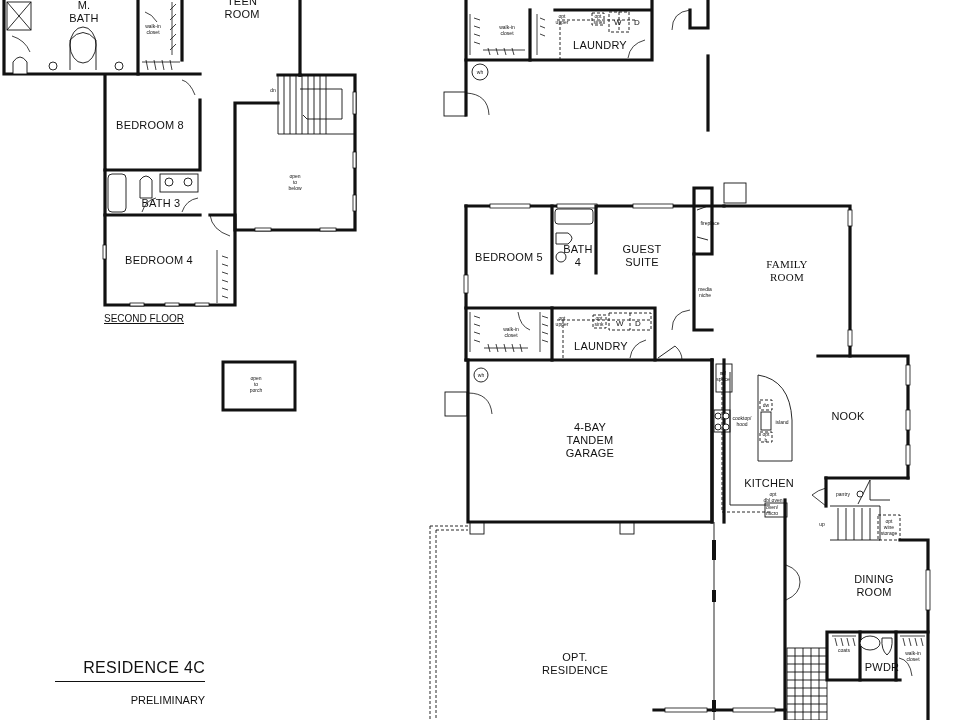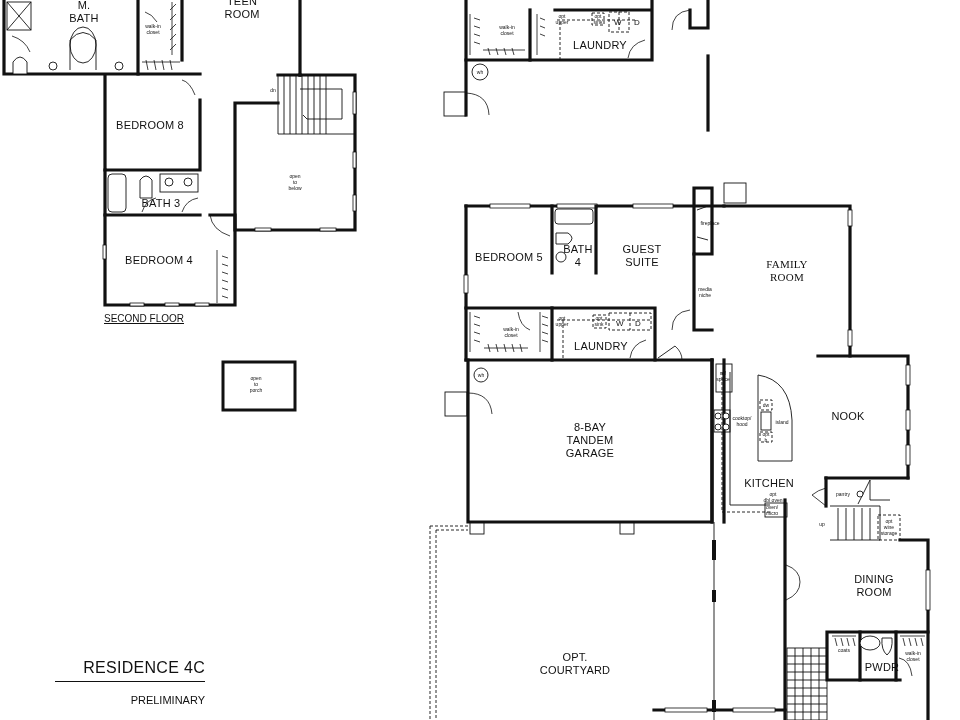--- a/index.html
+++ b/index.html
@@ -271,21 +271,21 @@
 <div class="tiny" style="left:511px;top:332px;">walk-in
 closet</div>
 <div class="tiny" style="left:562px;top:321px;">opt
 upper</div>
 <div class="tiny" style="left:599px;top:321px;">opt
 sink</div>
 <div class="lbl" style="left:620px;top:323px;font-size:8px;">W</div>
 <div class="lbl" style="left:638px;top:323px;font-size:8px;">D</div>
 <div class="lbl" style="left:601px;top:346px;">LAUNDRY</div>
 <div class="tiny" style="left:481px;top:375px;">wh</div>
-<div class="lbl" style="left:590px;top:440px;">8-BAY
+<div class="lbl" style="left:590px;top:440px;">4-BAY
 TANDEM
 GARAGE</div>
 <div class="tiny" style="left:723px;top:376px;">ref
 space</div>
 <div class="tiny" style="left:742px;top:421px;">cooktop/
 hood</div>
 <div class="tiny" style="left:766px;top:405px;">dw</div>
 <div class="tiny" style="left:782px;top:422px;">island</div>
 <div class="tiny" style="left:766px;top:437px;">opt
 b</div>
@@ -296,20 +296,20 @@
 <div class="tiny" style="left:772px;top:510px;">oven/
 micro</div>
 <div class="tiny" style="left:843px;top:494px;">pantry</div>
 <div class="tiny" style="left:822px;top:524px;">up</div>
 <div class="tiny" style="left:889px;top:527px;">opt
 wine
 storage</div>
 <div class="lbl" style="left:874px;top:586px;">DINING
 ROOM</div>
 <div class="lbl" style="left:575px;top:664px;">OPT.
-COURTYARD</div>
+RESIDENCE</div>
 <div class="tiny" style="left:844px;top:650px;">coats</div>
 <div class="lbl" style="left:882px;top:667px;">PWDR</div>
 <div class="tiny" style="left:913px;top:656px;">walk-in
 closet</div>
 
 <div class="title">RESIDENCE 4C</div>
 <div class="sub">PRELIMINARY</div>
 
 </body></html>

